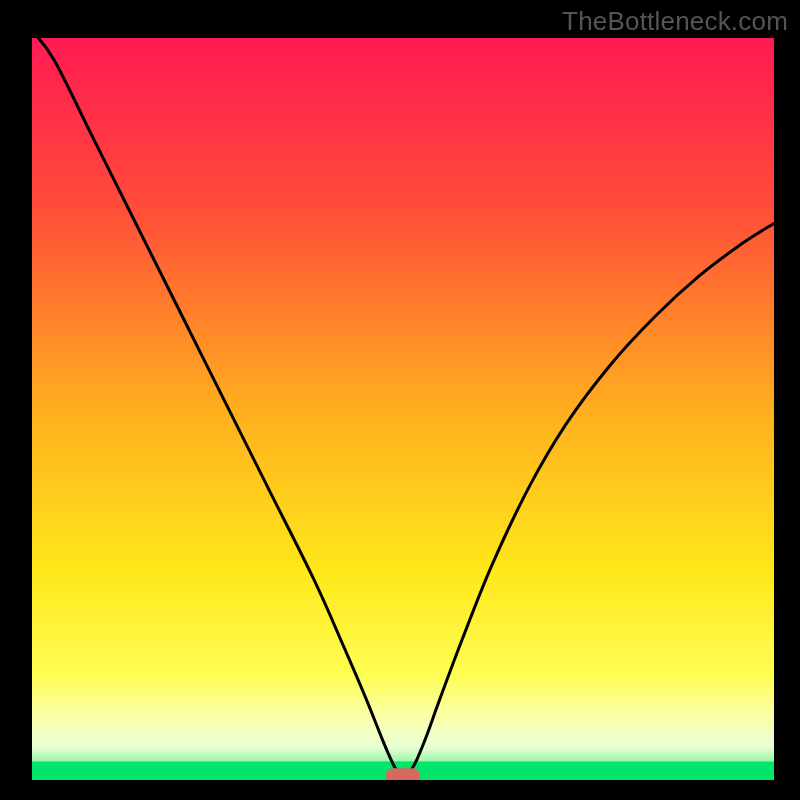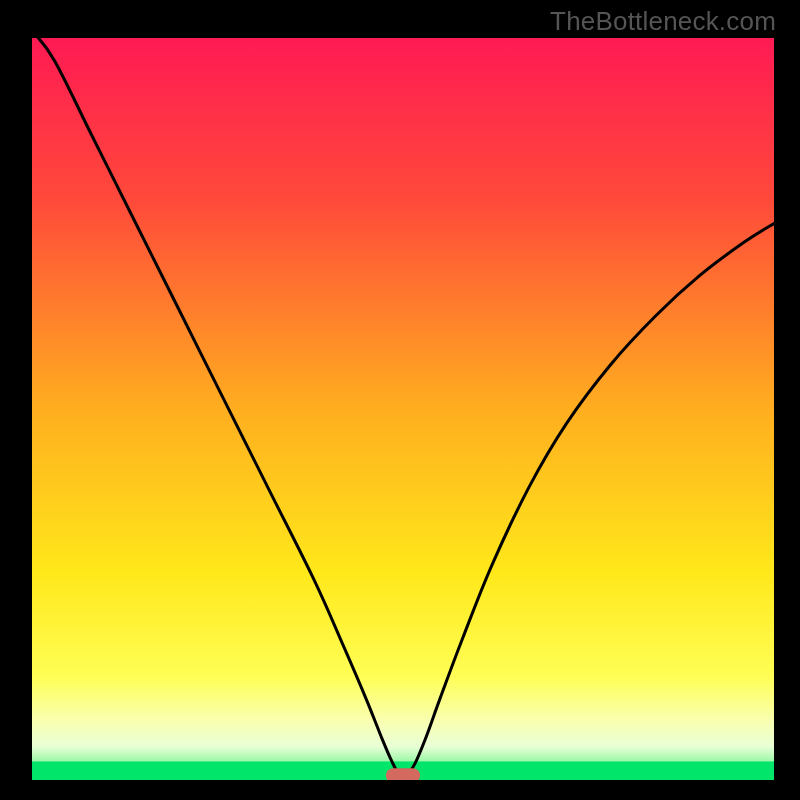--- a/index.html
+++ b/index.html
@@ -13,21 +13,21 @@
   }
   .frame {
     position: relative;
     width: 800px;
     height: 800px;
     background: #000;
   }
   .watermark {
     position: absolute;
     top: 6px;
-    right: 24px;
+    right: 12px;
     color: #555;
     font-size: 26px;
     font-weight: 500;
     letter-spacing: 0.2px;
     z-index: 20;
   }
   .plot {
     position: absolute;
     background: #000;
   }

